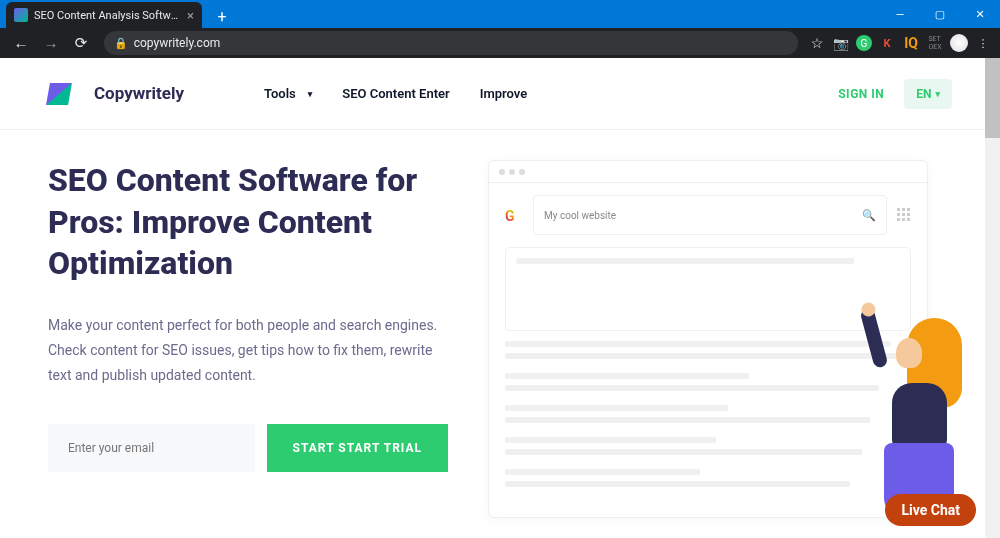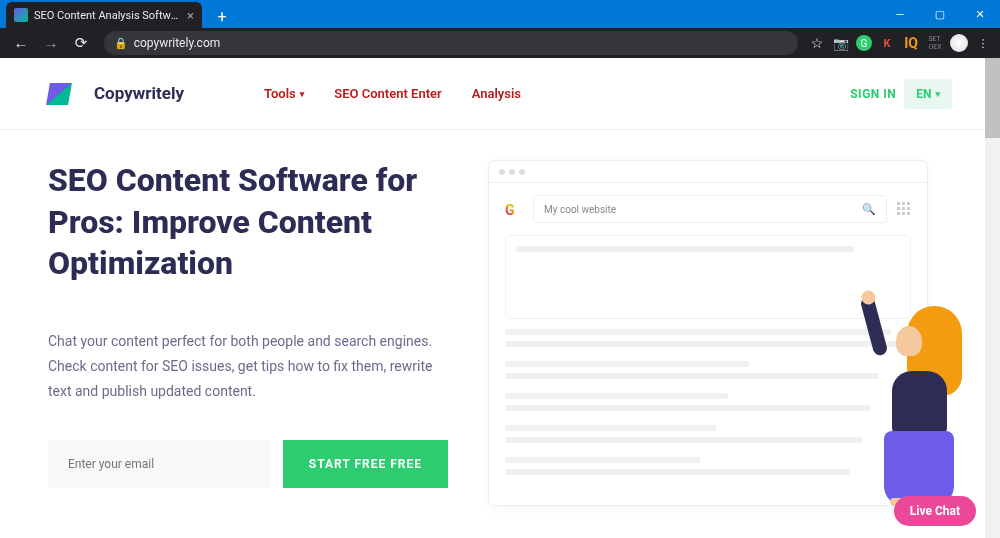--- a/index.html
+++ b/index.html
@@ -34,63 +34,63 @@
 
 .page { position: relative; height: 480px; background: #fff; }
 .scrollbar { position: absolute; right: 0; top: 0; width: 15px; height: 100%; background: #f1f1f1; }
 .scrollbar-thumb { position: absolute; top: 0; width: 100%; height: 80px; background: #c1c1c1; }
 
 .site-header { height: 72px; border-bottom: 1px solid #f0f0f0; display: flex; align-items: center; padding: 0 48px; }
 .logo { display: flex; align-items: flex-start; gap: 24px; }
 .logo-mark { width: 22px; height: 22px; background: linear-gradient(135deg,#6c5ce7 50%,#00b894 50%); transform: skewX(-10deg); }
 .logo-text { font-size: 17px; font-weight: 700; color: #2c2c54; }
 .nav-links { display: flex; gap: 30px; margin-left: 80px; }
-.nav-link { font-size: 13px; font-weight: 600; color: #b91c1c; display: flex; align-items: center; gap: 4px; }
+.nav-link { font-size: 13px; font-weight: 600; color: #0f172a; display: flex; align-items: center; gap: 12px; }
 .chevron { font-size: 9px; }
-.header-right { margin-left: auto; display: flex; align-items: center; gap: 8px; }
+.header-right { margin-left: auto; display: flex; align-items: center; gap: 20px; }
 .signin { color: #2ecc71; font-size: 12px; font-weight: 700; letter-spacing: 0.5px; }
 .lang { background: #e8f8f0; color: #2ecc71; padding: 8px 12px; border-radius: 4px; font-size: 12px; font-weight: 700; display: flex; align-items: center; gap: 4px; }
 
 .hero { display: flex; padding: 30px 48px 0; gap: 40px; }
 .hero-left { width: 400px; }
-.hero-title { font-size: 32px; font-weight: 800; color: #2c2c54; line-height: 1.3; margin-bottom: 44px; }
+.hero-title { font-size: 32px; font-weight: 800; color: #2c2c54; line-height: 1.3; margin-bottom: 28px; }
 .hero-desc { font-size: 14px; color: #6b6b8d; line-height: 1.8; margin-bottom: 36px; }
 .cta-row { display: flex; gap: 12px; }
 .email-input { flex: 1; height: 48px; border: none; background: #f7f8fa; padding: 0 20px; font-size: 12px; color: #6b6b8d; outline: none; }
 .cta-btn { height: 48px; padding: 0 26px; background: #2ecc71; color: #fff; border: none; font-size: 12px; font-weight: 700; letter-spacing: 1px; }
 
 .hero-right { flex: 1; position: relative; }
 .mock-browser { width: 440px; border: 1px solid #eee; border-radius: 6px; background: #fff; box-shadow: 0 2px 12px rgba(0,0,0,0.04); }
 .mock-tabs { height: 22px; border-bottom: 1px solid #eee; display: flex; align-items: center; padding: 0 10px; gap: 4px; }
 .mock-dot { width: 6px; height: 6px; border-radius: 50%; background: #ddd; }
 .mock-search { padding: 12px 16px; display: flex; align-items: center; gap: 10px; }
 .g-logo { width: 18px; height: 18px; position: relative; }
 .g-logo::before { content:'G'; font-weight:bold; font-size:14px; background: linear-gradient(45deg,#4285f4,#ea4335,#fbbc05,#34a853); -webkit-background-clip:text; color:transparent; }
-.search-box { flex: 1; height: 28px; border: 1px solid #eee; border-radius: 4px; display: flex; align-items: center; padding: 0 10px; font-size: 10px; color: #888; }
+.search-box { flex: 1; height: 40px; border: 1px solid #eee; border-radius: 4px; display: flex; align-items: center; padding: 0 10px; font-size: 10px; color: #888; }
 .search-icon-r { margin-left: auto; color: #ccc; font-size: 11px; }
 .apps-grid { width: 14px; height: 14px; display: grid; grid-template-columns: repeat(3,3px); grid-template-rows: repeat(3,3px); gap: 2px; }
 .apps-grid span { background: #ccc; }
 .result-card { margin: 0 16px 10px; padding: 10px 10px 60px; border: 1px solid #f0f0f0; border-radius: 4px; }
 .result-title { font-size: 9px; color: #5b6bdb; margin-bottom: 6px; }
 .skeleton { background: #f0f0f0; height: 6px; border-radius: 2px; margin-bottom: 6px; }
 .more-results { padding: 0 16px 16px; }
 .result-group { margin-bottom: 14px; }
 
 
 .person { position: absolute; right: -20px; bottom: -10px; width: 110px; height: 220px; }
 .hair { position: absolute; top: 10px; right: 10px; width: 55px; height: 90px; background: #f39c12; border-radius: 28px 28px 20px 20px; }
 .head { position: absolute; top: 30px; right: 50px; width: 26px; height: 30px; background: #f5c99b; border-radius: 50% 50% 40% 40%; }
 .arm-up { position: absolute; top: 0px; left: 5px; width: 14px; height: 60px; background: #2c2c54; border-radius: 8px; transform: rotate(-15deg); }
 .hand { position: absolute; top: -6px; left: 2px; width: 14px; height: 14px; background: #f5c99b; border-radius: 50%; }
 .torso { position: absolute; top: 75px; right: 25px; width: 55px; height: 65px; background: #2c2c54; border-radius: 20px 20px 8px 8px; }
 .legs { position: absolute; top: 135px; right: 18px; width: 70px; height: 75px; background: #6c5ce7; border-radius: 8px 8px 20px 20px; }
 .foot1 { position: absolute; bottom: 0; left: 6px; width: 22px; height: 8px; background: #f5c99b; border-radius: 4px; }
 .foot2 { position: absolute; bottom: 0; right: 8px; width: 22px; height: 8px; background: #f5c99b; border-radius: 4px; }
 
-.live-chat { position: absolute; bottom: 12px; right: 24px; background: #ec4899; color: #fff; font-size: 12px; font-weight: 700; padding: 8px 16px; border-radius: 16px; z-index: 10; }
+.live-chat { position: absolute; bottom: 12px; right: 24px; background: #c2410c; color: #fff; font-size: 14px; font-weight: 700; padding: 8px 16px; border-radius: 16px; z-index: 10; }
 </style>
 </head>
 <body>
 
 <div class="tab-strip">
   <div class="tab">
     <div class="tab-favicon"></div>
     <div class="tab-title">SEO Content Analysis Software: T</div>
     <div class="tab-close">×</div>
   </div>
@@ -130,38 +130,38 @@
     <div class="logo">
       <div class="logo-mark"></div>
       <div class="logo-text">Copywritely</div>
     </div>
     <div class="nav-links">
       <div class="nav-link">
           <span>Tools</span>
           <span class="chevron">▾</span>
         </div>
       <div class="nav-link">SEO Content Enter</div>
-      <div class="nav-link">Analysis</div>
+      <div class="nav-link">Improve</div>
     </div>
     <div class="header-right">
       <div class="signin">SIGN IN</div>
       <div class="lang">
           <span>EN</span>
           <span class="chevron">▾</span>
         </div>
     </div>
   </div>
 
   <div class="hero">
     <div class="hero-left">
       <h1 class="hero-title">SEO Content Software for Pros: Improve Content Optimization</h1>
-      <p class="hero-desc">Chat your content perfect for both people and search engines. Check content for SEO issues, get tips how to fix them, rewrite text and publish updated content.</p>
+      <p class="hero-desc">Make your content perfect for both people and search engines. Check content for SEO issues, get tips how to fix them, rewrite text and publish updated content.</p>
       <div class="cta-row">
         <input class="email-input" placeholder="Enter your email" style="">
-        <button class="cta-btn">START FREE FREE</button>
+        <button class="cta-btn">START START TRIAL</button>
       </div>
     </div>
 
     <div class="hero-right">
       <div class="mock-browser">
         <div class="mock-tabs">
           <div class="mock-dot"></div>
           <div class="mock-dot"></div>
           <div class="mock-dot"></div>
         </div>

